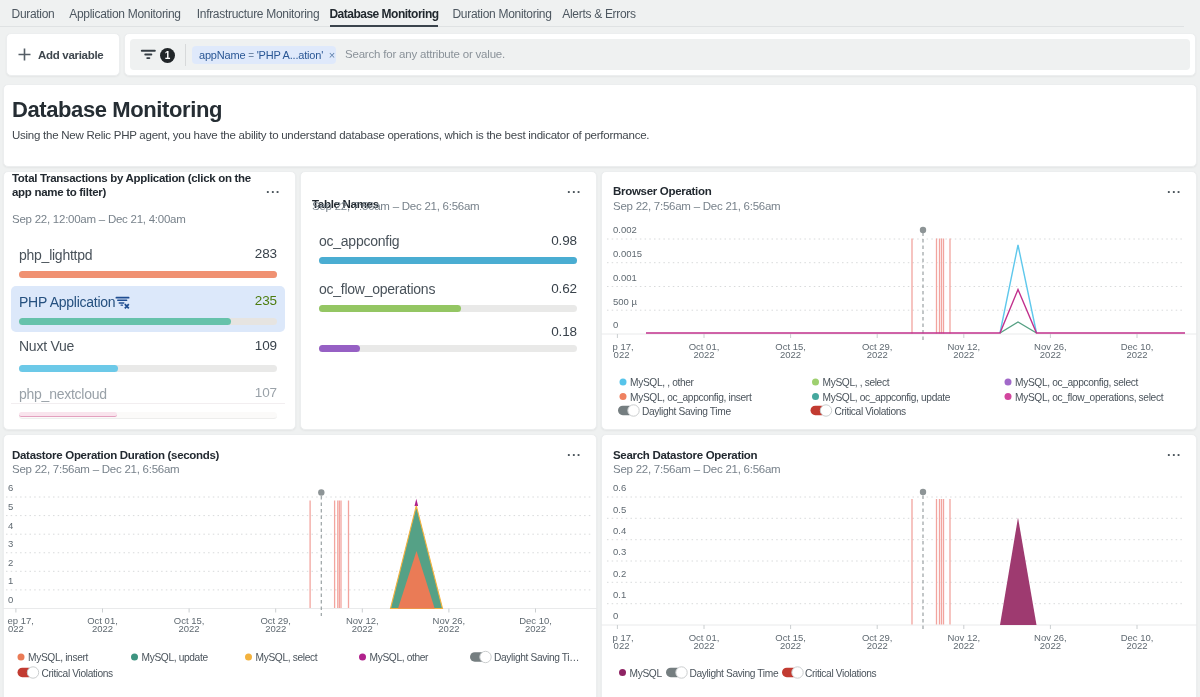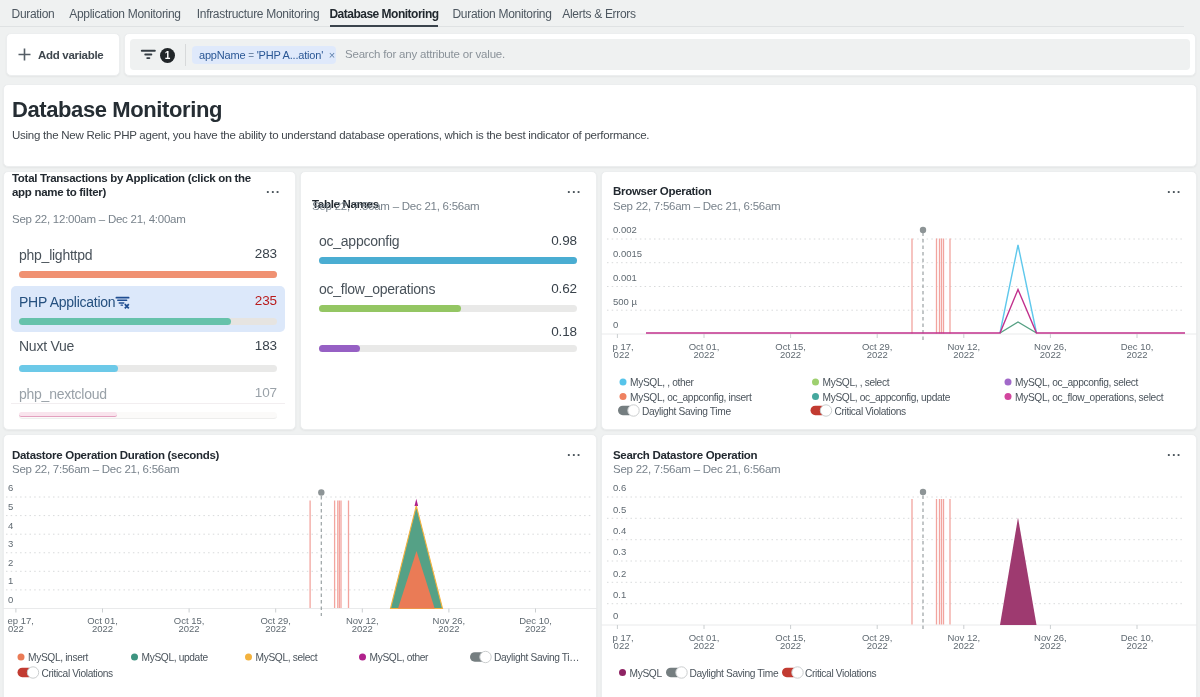--- a/index.html
+++ b/index.html
@@ -72,26 +72,26 @@
 <div class="rowlab" style="left:19px;top:293.5px;color:#25507f">PHP Application</div>
 <svg class="abs" style="left:113.5px;top:295px" width="17" height="15">
       <g fill="#1f4d91">
 <rect x="1.5" y="1.8" width="14" height="1.8" rx="0.9"></rect>
         <rect x="3" y="4.6" width="10.4" height="1.5" rx="0.75"></rect>
 <rect x="4.5" y="7.2" width="6" height="1.5" rx="0.75"></rect>
         <rect x="6.5" y="9.6" width="2.6" height="1.2" rx="0.6"></rect>
       </g>
 <path d="M10.8 9.2L14.8 13.4M14.8 9.2L10.8 13.4" stroke="#1f4d91" stroke-width="1.7" fill="none"></path>
     </svg>
-<div class="rowval" style="left:200px;top:293px;width:77px;color:#b91c1c">235</div>
+<div class="rowval" style="left:200px;top:293px;width:77px;color:#4d7c0f">235</div>
 <div class="track" style="left:19px;top:317.5px;width:258px;background:#e6e4e1">
       <div class="fill" style="width:212px;background:#66c2ab"></div>
     </div>
 <div class="rowlab" style="left:19px;top:338px">Nuxt Vue</div>
-<div class="rowval" style="left:200px;top:337.5px;width:77px">183</div>
+<div class="rowval" style="left:200px;top:337.5px;width:77px">109</div>
 <div class="track" style="left:19px;top:364.5px;width:258px">
       <div class="fill" style="width:99px;background:#6cc9e8"></div>
     </div>
 <div class="rowlab" style="left:19px;top:385.5px;color:#99a1a8">php_nextcloud</div>
 <div class="rowval" style="left:200px;top:385px;width:77px;color:#9aa2a9">107</div>
 <div class="abs" style="left:11px;top:402.5px;width:274px;height:1px;background:#f2eef0"></div>
 <div class="track" style="left:19px;top:411.5px;width:258px;background:#fbfaf9;border-bottom:1.5px solid #ededec">
       <div class="fill" style="width:98px;height:5.5px;background:#f9e4ed;border-bottom:1.5px solid #e3a0bf;border-radius:4px 4px 4px 4px"></div>
     </div>
 </div>

